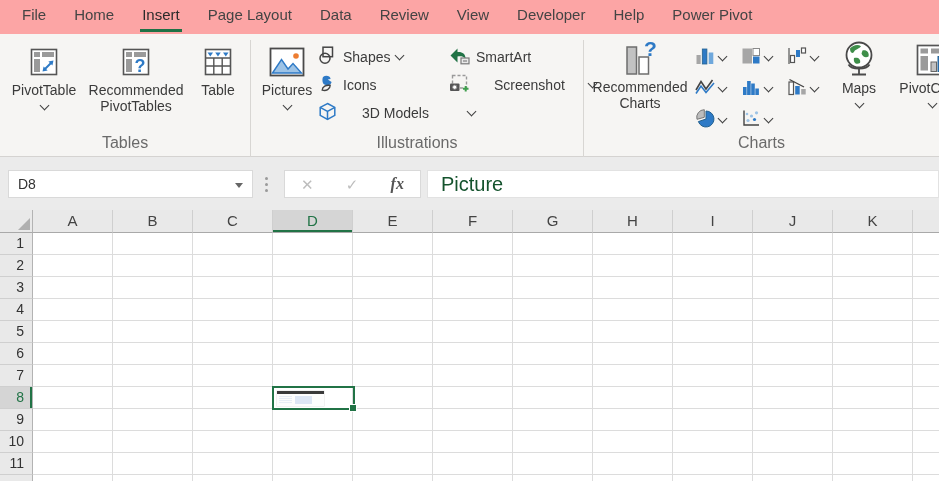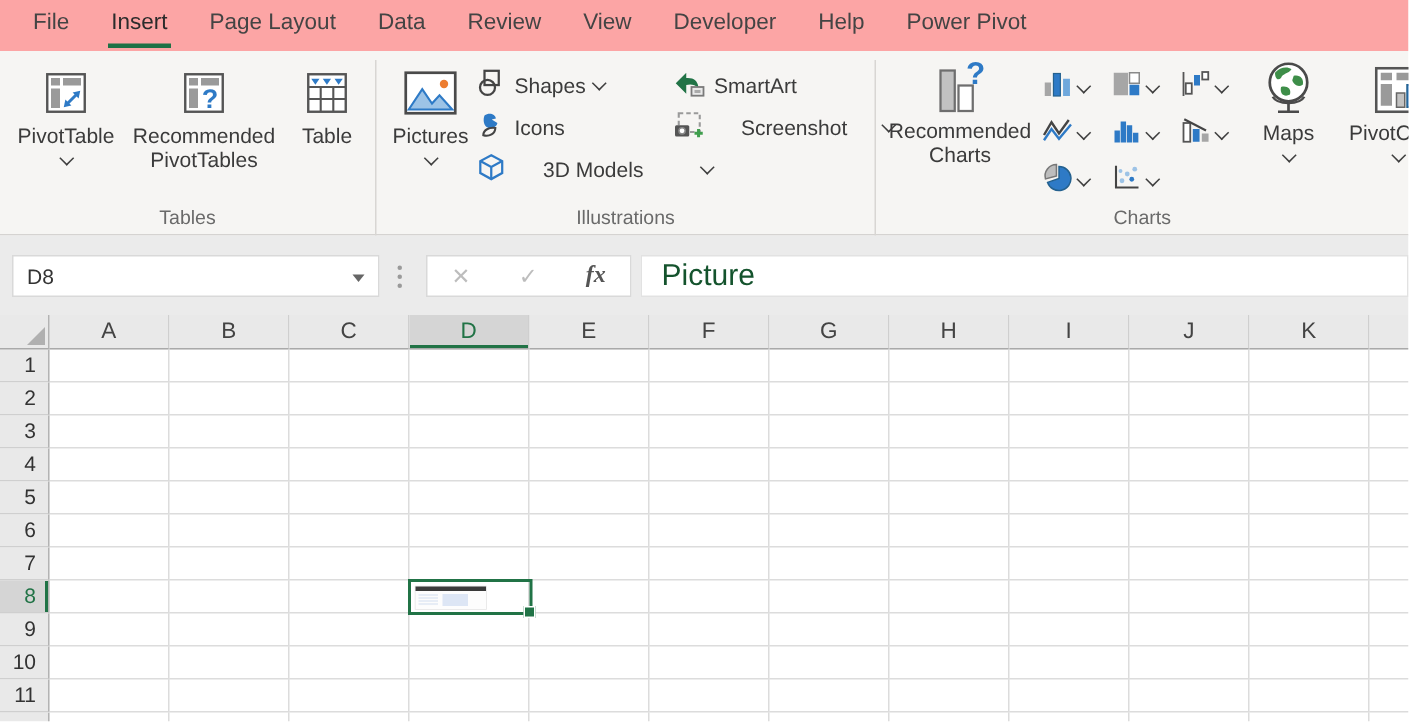--- a/index.html
+++ b/index.html
@@ -10,21 +10,21 @@
   .tabbar{position:absolute;top:0;left:0;width:939px;height:34px;background:#fca5a5;
           display:flex;align-items:flex-start;padding-left:8px;box-sizing:border-box;}
   .tab{display:flex;align-items:center;padding:0 12px;font-size:15px;color:#444;cursor:default;}
   .tab .lbl{padding:6px 2px 5px;border-bottom:3px solid transparent;line-height:18px;}
   .tab.active .lbl{border-bottom-color:#1E7145;color:#2b2b2b;font-weight:400;}
 
   
   .ribbon{position:absolute;top:34px;left:0;width:939px;height:123px;background:#f6f5f3;
           border-bottom:1px solid #d5d3d1;box-sizing:border-box;}
   .vdiv{position:absolute;top:6px;height:144px;width:1px;background:#d8d6d3;}
-  .grp-label{position:absolute;bottom:4px;font-size:13px;color:#6a6a6a;text-align:center;}
+  .grp-label{position:absolute;bottom:4px;font-size:16px;color:#6a6a6a;text-align:center;}
 
   .rb-lg{position:absolute;display:flex;flex-direction:column;align-items:center;cursor:default;}
   .rb-lg .ic{height:40px;display:flex;align-items:center;justify-content:center;}
   .rb-lg .lb{font-size:14px;color:#3b3b3b;text-align:center;line-height:16px;white-space:normal;}
   .rb-sm{position:absolute;display:flex;align-items:center;gap:6px;font-size:14px;color:#3b3b3b;cursor:default;}
   .rb-mini{position:absolute;display:flex;align-items:center;gap:4px;cursor:default;}
 
   .chev{width:6px;height:6px;border-right:1.4px solid #3f3f3f;border-bottom:1.4px solid #3f3f3f;
         transform:rotate(45deg);display:inline-block;margin-top:-3px;}
   .chev.below{margin-top:4px;}
@@ -79,20 +79,23 @@
 </style>
 </head>
 <body>
 
 <div class="app">
 
   <div class="tabbar">
       <div class="tab">
         <span class="lbl">File</span>
       </div>
+      <div class="tab">
+        <span class="lbl">Home</span>
+      </div>
       <div class="tab active">
         <span class="lbl">Insert</span>
       </div>
       <div class="tab">
         <span class="lbl">Page Layout</span>
       </div>
       <div class="tab">
         <span class="lbl">Data</span>
       </div>
       <div class="tab">

